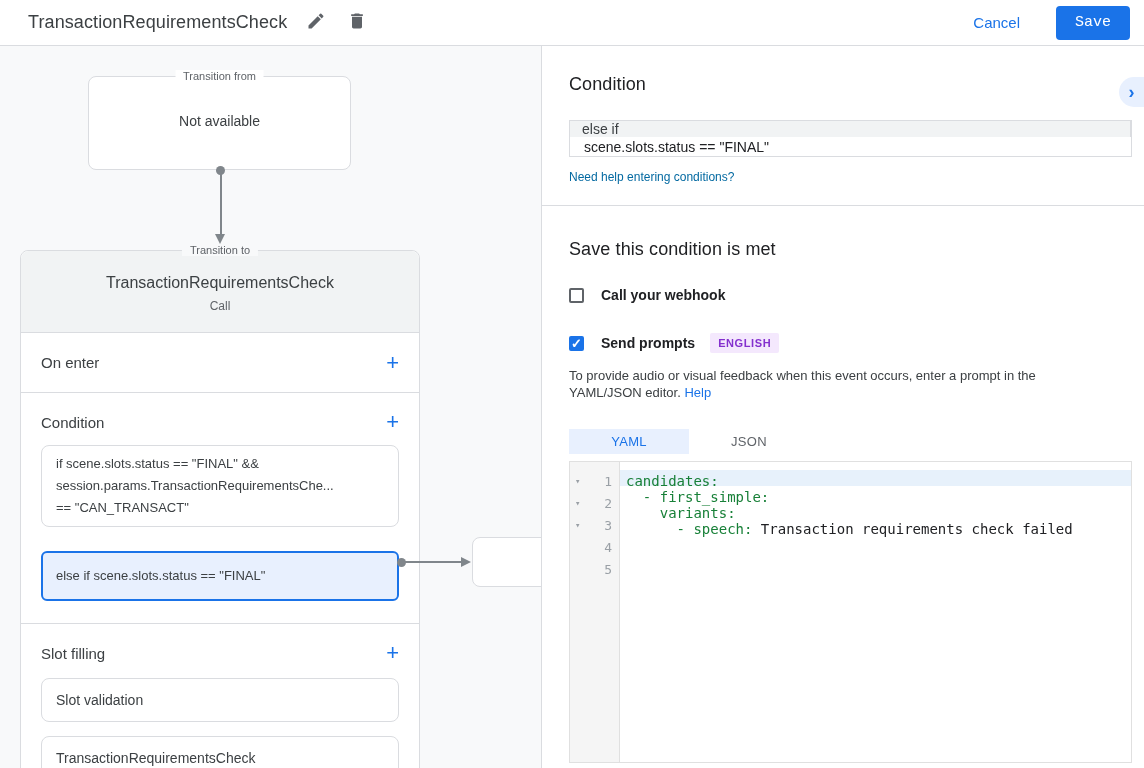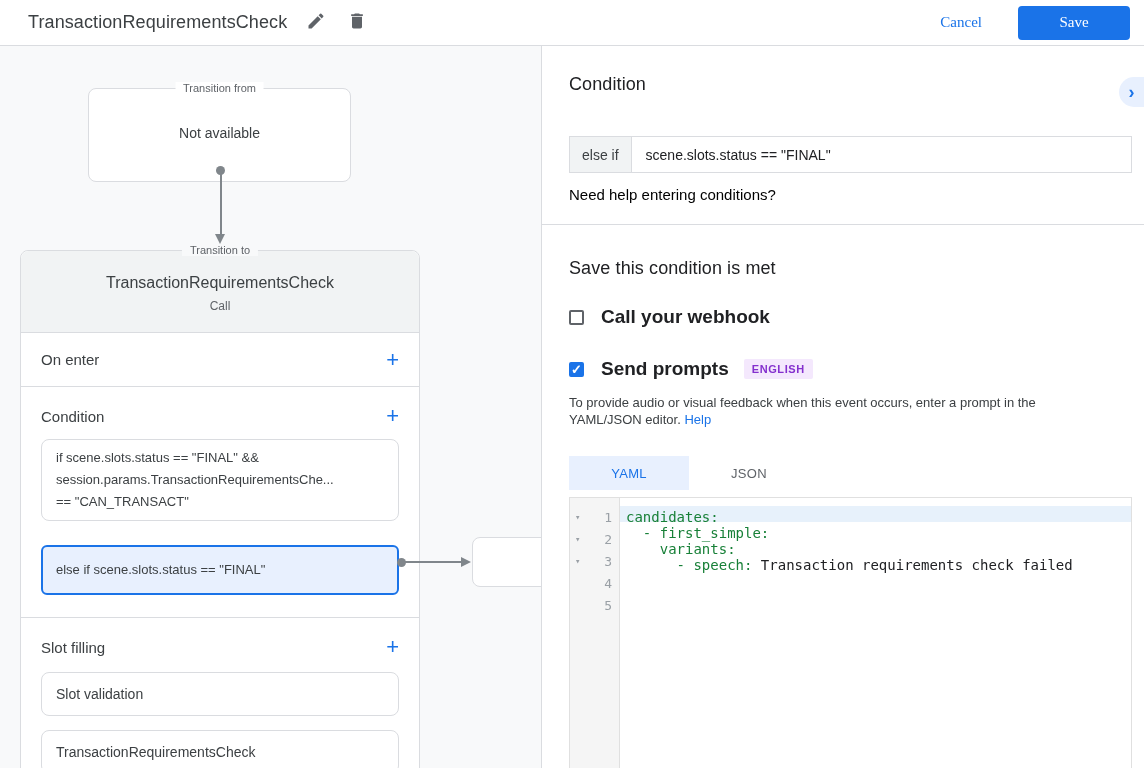--- a/index.html
+++ b/index.html
@@ -18,38 +18,38 @@
   }
   .topbar-title { font-size: 18px; color: #3c4043; letter-spacing: 0.1px; }
   .icon-btn {
     width: 24px; height: 24px; margin-left: 17px; border: none; background: none;
     display: flex; align-items: center; justify-content: center; cursor: pointer; padding: 0;
   }
   .icon-btn svg { fill: #5f6368; }
   .topbar-spacer { flex: 1; }
   .cancel-btn {
     background: none; border: none; color: #1a73e8; font-size: 15px; font-weight: 500;
-    font-family: Liberation Serif, serif; margin-right: 36px; cursor: pointer;
+    font-family: Liberation Sans, sans-serif; margin-right: 36px; cursor: pointer;
   }
   .save-btn {
     background: #1a73e8; border: none; border-radius: 4px; color: #fff;
-    font-size: 15px; font-weight: 500; font-family: Liberation Serif, serif;
-    width: 112px; height: 34px; cursor: pointer;
+    font-size: 15px; font-weight: 500; font-family: Liberation Mono, monospace;
+    width: 74px; height: 34px; cursor: pointer;
   }
 
   
   .main { display: flex; height: 722px; }
   .canvas {
     width: 541px; background: #f8f9fa; position: relative; overflow: hidden; flex: none;
   }
   .panel { flex: 1; background: #fff; border-left: 1px solid #dadce0; position: relative; }
 
   
   .tfrom-box {
-    position: absolute; left: 88px; top: 42px; width: 263px; height: 94px;
+    position: absolute; left: 88px; top: 30px; width: 263px; height: 94px;
     background: #fff; border: 1px solid #dadce0; border-radius: 8px;
     display: flex; align-items: center; justify-content: center;
   }
   .group-legend {
     position: absolute; top: -7px; left: 50%; transform: translateX(-50%);
     font-size: 11px; color: #5f6368; background: #fff; padding: 0 8px; white-space: nowrap;
   }
   .tfrom-content { font-size: 14px; color: #3c4043; margin-top: -4px; }
 
   .varrow { position: absolute; left: 214px; top: 120px; width: 13px; height: 82px; }
@@ -67,21 +67,21 @@
   .scene-card .group-legend { background: #f8f9fa; }
   .scene-header {
     background: #f1f3f4; border-bottom: 1px solid #dadce0; border-radius: 8px 8px 0 0;
     height: 82px; text-align: center; padding-top: 23px;
   }
   .scene-title { font-size: 16px; color: #3c4043; }
   .scene-subtitle { font-size: 12px; color: #5f6368; margin-top: 7px; }
 
   .card-row {
     display: flex; align-items: center; justify-content: space-between;
-    height: 54px; padding: 0 20px; border-bottom: 1px solid #dadce0;
+    height: 60px; padding: 0 20px; border-bottom: 1px solid #dadce0;
   }
   .row-label { font-size: 15px; color: #3c4043; }
   .plus-btn {
     background: none; border: none; color: #1a73e8; font-size: 22px; font-weight: 400;
     cursor: pointer; line-height: 20px; padding: 0; font-family: "Liberation Sans", sans-serif;
   }
   .card-section { padding: 16px 20px 22px; border-bottom: 1px solid #dadce0; }
   .card-section.last { border-bottom: none; }
   .section-head { display: flex; align-items: center; justify-content: space-between; height: 26px; }
 
@@ -114,53 +114,53 @@
   
   .panel-sec1 { padding: 28px 14px 20px 27px; border-bottom: 1px solid #dadce0; position: relative; }
   .panel-h { font-size: 18px; color: #202124; letter-spacing: 0.1px; }
   .collapse-btn {
     position: absolute; right: 0; top: 31px; width: 27px; height: 30px;
     background: #e8f0fe; border: none; border-radius: 15px 0 0 15px; cursor: pointer;
     color: #1a73e8; font-size: 18px; font-weight: 700; text-align: center; line-height: 28px;
     font-family: "Liberation Sans", sans-serif; padding-right: 2px;
   }
   .cond-input-row {
-    display: flex; border: 1px solid #dadce0; height: 37px; margin-top: 41px; background: #fff;
+    display: flex; border: 1px solid #dadce0; height: 37px; margin-top: 25px; background: #fff; flex-direction: column;
   }
   .cond-prefix {
     background: #f1f3f4; border-right: 1px solid #dadce0; padding: 0 12px;
     display: flex; align-items: center; font-size: 14px; color: #3c4043; flex: none;
   }
   .cond-input {
     flex: 1; border: none; outline: none; padding: 0 14px; font-size: 14px; color: #202124;
     font-family: "Liberation Sans", sans-serif; background: #fff; min-width: 0;
   }
-  .help-link { display: inline-block; margin-top: 13px; font-size: 15px; color: #000000; text-decoration: none; }
+  .help-link { display: inline-block; margin-top: 13px; font-size: 12px; color: #0369a1; text-decoration: none; }
 
   .panel-sec2 { padding: 33px 14px 0 27px; }
   .check-row { display: flex; align-items: center; margin-top: 27px; }
   .checkbox {
     width: 15px; height: 15px; border: 2px solid #5f6368; border-radius: 2px;
     background: #fff; cursor: pointer; flex: none;
   }
   .checkbox.checked {
     background: #1a73e8; border-color: #1a73e8; color: #fff; font-size: 13px; font-weight: 700;
     display: flex; align-items: center; justify-content: center; line-height: 1;
   }
-  .check-label { font-size: 19px; font-weight: 700; color: #202124; margin-left: 17px; }
+  .check-label { font-size: 14px; font-weight: 700; color: #202124; margin-left: 17px; }
   .lang-badge {
     margin-left: 15px; background: #f4e8fd; color: #8430ce; font-size: 11px; font-weight: 700;
     letter-spacing: 0.6px; padding: 4px 8px; border-radius: 2px;
   }
   .helper-text { margin-top: 14px; font-size: 13px; color: #3c4043; line-height: 17px; max-width: 540px; }
   .inline-link { color: #1a73e8; text-decoration: none; cursor: pointer; }
 
   .tabs { display: flex; margin-top: 28px; }
   .tab {
-    width: 120px; height: 34px; display: flex; align-items: center; justify-content: center;
+    width: 120px; height: 25px; display: flex; align-items: center; justify-content: center;
     font-size: 13px; font-weight: 500; color: #5f6368; cursor: pointer; letter-spacing: 0.3px;
   }
   .tab.active { background: #e8f0fe; color: #1a73e8; }
 
   .editor {
     margin-top: 7px; width: 563px; height: 302px; border: 1px solid #e0e0e0;
     display: flex; background: #fff; font-family: "DejaVu Sans Mono", monospace;
   }
   .gutter {
     width: 50px; background: #f5f5f5; border-right: 1px solid #e0e0e0; padding-top: 8px; flex: none;

